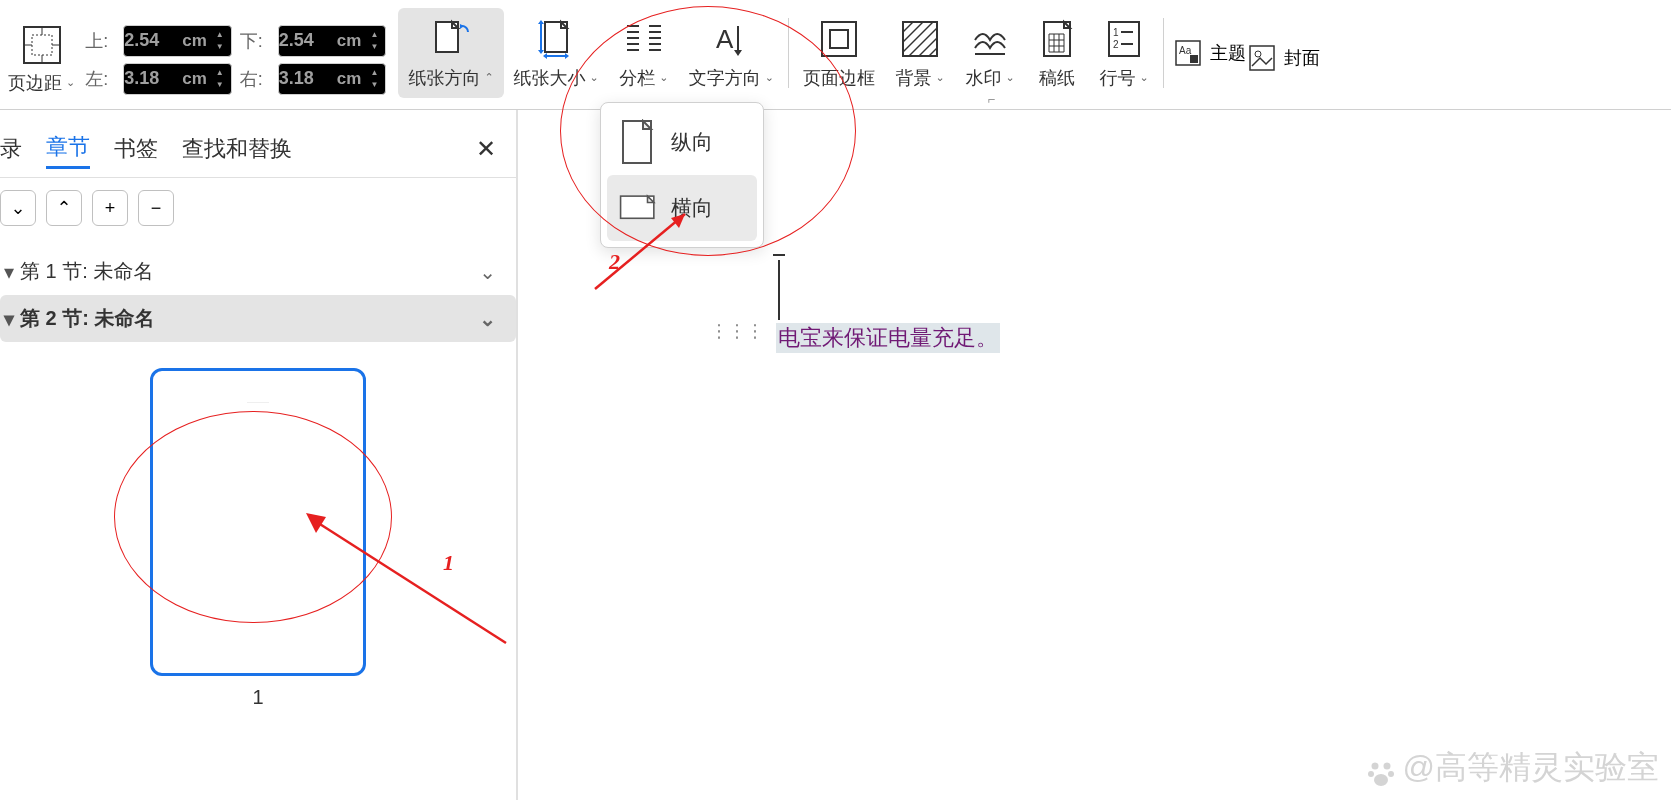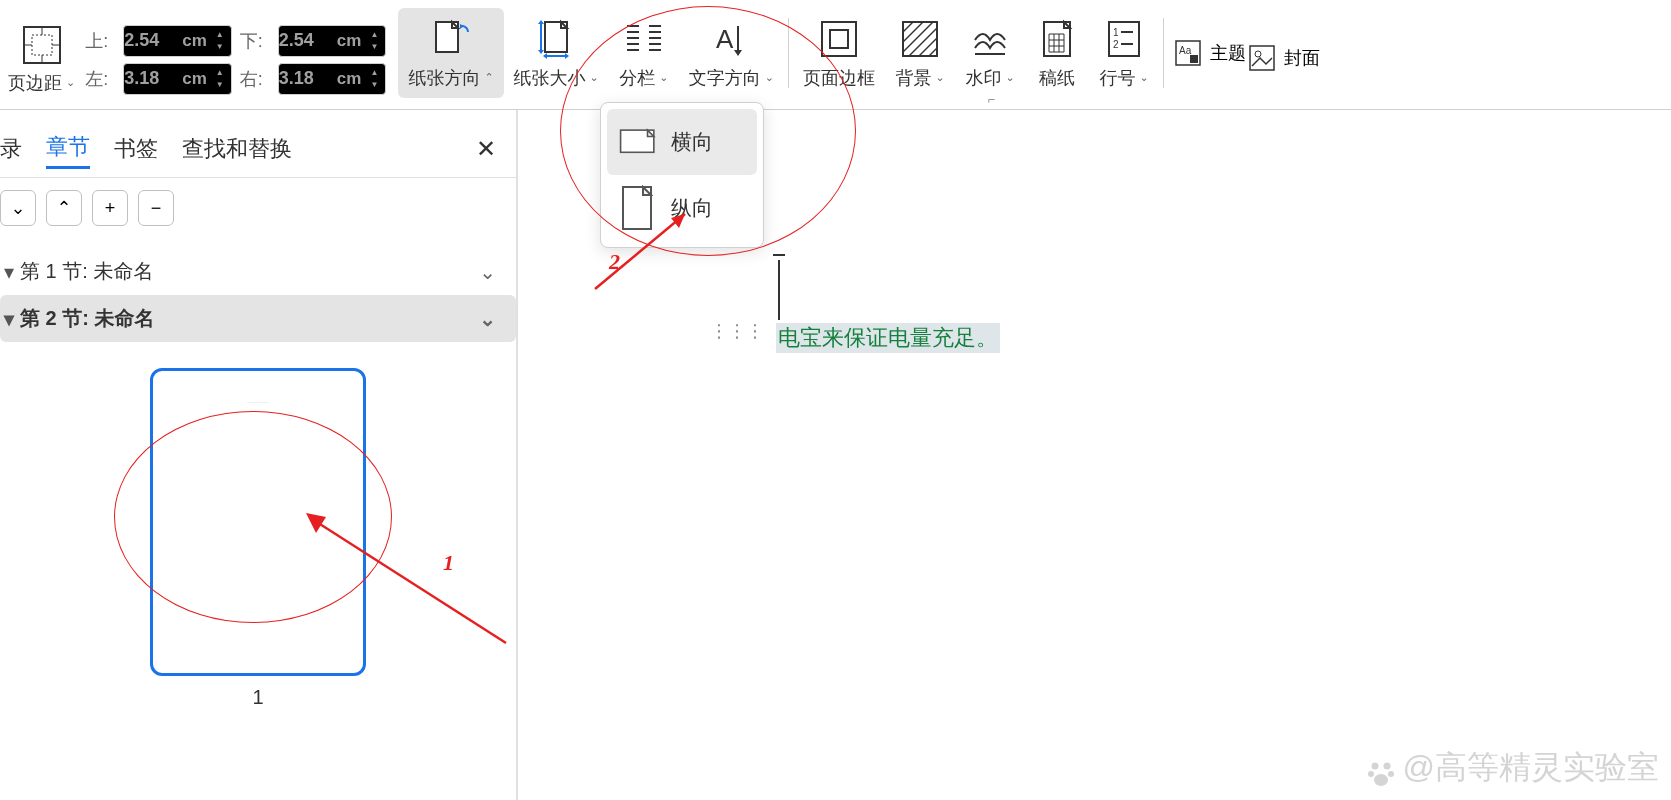--- a/index.html
+++ b/index.html
@@ -45,21 +45,21 @@
     .section-caret { margin-right: 6px; color: #555; }
     .section-expand { position: absolute; right: 20px; color: #666; }
     
     .thumb-area { display: flex; flex-direction: column; align-items: center; padding-top: 26px; position: relative; }
     .thumb-page { width: 216px; height: 308px; border: 3px solid #1a73e8; border-radius: 12px; background: #fff; position: relative; }
     .thumb-page-text { position: absolute; top: 28px; left: 50%; transform: translateX(-50%); font-size: 6px; color: #999; }
     .thumb-num { margin-top: 10px; font-size: 20px; color: #333; }
     
     
     .doc-area { position: absolute; left: 518px; top: 110px; right: 0; bottom: 0; background: #fff; }
-    .doc-text { position: absolute; left: 258px; top: 213px; font-size: 22px; color: #15803d; background: #dfe6ea; padding: 0 2px; text-align: center; }
+    .doc-text { position: absolute; left: 258px; top: 213px; font-size: 22px; color: #701a75; background: #dfe6ea; padding: 0 2px; text-align: center; }
     .cursor-handle { position: absolute; left: 260px; top: 150px; width: 2px; height: 60px; background: #333; }
     .cursor-handle::before { content: ''; position: absolute; top: -6px; left: -5px; width: 12px; height: 2px; background: #333; }
     .drag-dots { position: absolute; left: 192px; top: 217px; color: #888; font-size: 18px; letter-spacing: 0; line-height: 8px; }
     
     
     .dropdown { position: absolute; left: 600px; top: 102px; width: 164px; background: #fff; border: 1px solid #d0d0d0; border-radius: 8px; box-shadow: 0 4px 16px rgba(0,0,0,0.12); padding: 6px; z-index: 10; }
     .dd-item { display: flex; align-items: center; padding: 10px 12px; border-radius: 6px; cursor: pointer; gap: 14px; }
     .dd-item.hover { background: #eaeaea; }
     .dd-icon { width: 38px; height: 46px; }
     .dd-label { font-size: 21px; color: #333; }
@@ -318,33 +318,33 @@
           <path d="M4 22 L12 14 L18 20 L24 14" fill="none" stroke="#333" stroke-width="1.5"></path>
         </svg>
       <span style="font-size:18px">封面</span>
     </div>
   </div>
 
   <div class="ribbon-corner">⌐</div>
 </div>
 
 <div class="dropdown">
+  <div class="dd-item">
+    <svg class="dd-icon" viewBox="0 0 38 46">
+        <rect x="4" y="2" width="28" height="42" fill="#fff" stroke="#555" stroke-width="2"></rect>
+        <path d="M24 2 L32 10 L24 10 Z" fill="#f0f0f0" stroke="#555" stroke-width="2"></path>
+      </svg>
+    <span class="dd-label">纵向</span>
+  </div>
   <div class="dd-item hover">
     <svg class="dd-icon" viewBox="0 0 48 38">
         <rect x="2" y="4" width="42" height="28" fill="#fff" stroke="#555" stroke-width="2"></rect>
         <path d="M36 4 L44 12 L36 12 Z" fill="#f0f0f0" stroke="#555" stroke-width="2"></path>
       </svg>
     <span class="dd-label">横向</span>
-  </div>
-  <div class="dd-item">
-    <svg class="dd-icon" viewBox="0 0 38 46">
-        <rect x="4" y="2" width="28" height="42" fill="#fff" stroke="#555" stroke-width="2"></rect>
-        <path d="M24 2 L32 10 L24 10 Z" fill="#f0f0f0" stroke="#555" stroke-width="2"></path>
-      </svg>
-    <span class="dd-label">纵向</span>
   </div>
 </div>
 
 <div class="side-panel">
   <div class="panel-tabs">
     <span class="panel-tab">录</span>
     <span class="panel-tab active">章节</span>
     <span class="panel-tab">书签</span>
     <span class="panel-tab">查找和替换</span>
     <span class="panel-close">✕</span>

